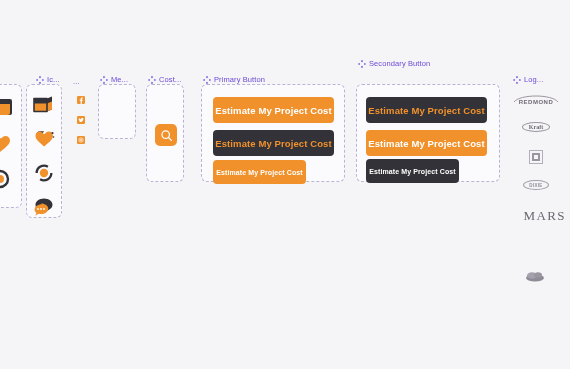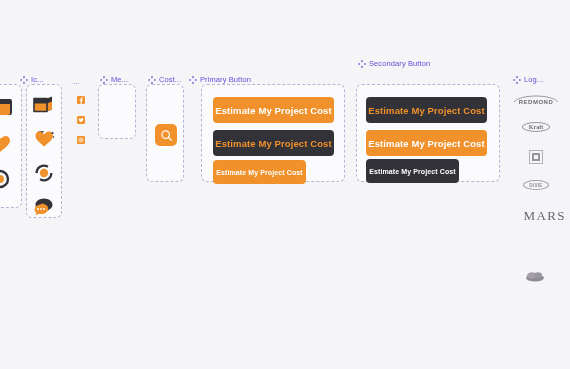--- a/index.html
+++ b/index.html
@@ -153,21 +153,21 @@
       <path d="M14 20C8 15 4 12 4 8.4 4 5.9 6 4 8.4 4c1.9 0 3.3 1 4.3 2.3h2.6C16.3 5 17.7 4 19.6 4 22 4 24 5.9 24 8.4 24 12 20 15 14 20z" fill="#f0912c"></path>
     </svg>
   </div>
   <div class="icon-tile" style="left:-14px; top:168px;">
     <svg width="28" height="22" viewBox="0 0 28 22">
       <circle cx="14" cy="11" r="8" fill="none" stroke="#333238" stroke-width="2.4"></circle>
       <circle cx="14" cy="11" r="4" fill="#f0912c"></circle>
     </svg>
   </div>
 
-  <div class="frame-label" style="left:20px; top:76px;">
+  <div class="frame-label" style="left:36px; top:76px;">
     <svg class="comp-icon" viewBox="0 0 16 16">
       <path d="M8 0l2.2 2.2L8 4.4 5.8 2.2z M0 8l2.2-2.2L4.4 8 2.2 10.2z M16 8l-2.2 2.2L11.6 8l2.2-2.2z M8 11.6l2.2 2.2L8 16l-2.2-2.2z" fill="#6c4bd8"></path>
     </svg>
     <span>Ic...</span>
   </div>
   <div class="frame" style="left:26px; top:84px; width:36px; height:134px;"></div>
 
   <div class="icon-tile" style="left:31px; top:94px;">
     <svg width="26" height="22" viewBox="0 0 26 22">
       <path d="M3 4.5h13l5-2v13l-5 2H3z" fill="#333238"></path>
@@ -238,21 +238,21 @@
     <span>Cost...</span>
   </div>
   <div class="frame" style="left:146px; top:84px; width:38px; height:98px;"></div>
   <div class="search-tile" style="left:155px; top:124px; width:22px; height:22px;">
     <svg width="13" height="13" viewBox="0 0 16 16">
       <circle cx="7" cy="7" r="4.6" fill="none" stroke="#fff" stroke-width="1.5"></circle>
       <line x1="10.4" y1="10.4" x2="14" y2="14" stroke="#fff" stroke-width="1.5" stroke-linecap="round"></line>
     </svg>
   </div>
 
-  <div class="frame-label" style="left:189px; top:76px;text-align:right;">
+  <div class="frame-label" style="left:203px; top:76px;text-align:right;">
     <svg class="comp-icon" viewBox="0 0 16 16">
       <path d="M8 0l2.2 2.2L8 4.4 5.8 2.2z M0 8l2.2-2.2L4.4 8 2.2 10.2z M16 8l-2.2 2.2L11.6 8l2.2-2.2z M8 11.6l2.2 2.2L8 16l-2.2-2.2z" fill="#6c4bd8"></path>
     </svg>
     <span>Primary Button</span>
   </div>
   <div class="frame" style="left:201px; top:84px; width:144px; height:98px;"></div>
 
   <button class="btn btn-orange btn-lg" style="position:absolute; left:213px; top:97px; width:121px;">Estimate My Project Cost</button>
   <button class="btn btn-dark-org btn-lg" style="position:absolute; left:213px; top:130px; width:121px;">Estimate My Project Cost</button>
   <button class="btn btn-orange btn-sm" style="position:absolute; left:213px; top:160px; width:93px;">Estimate My Project Cost</button>

